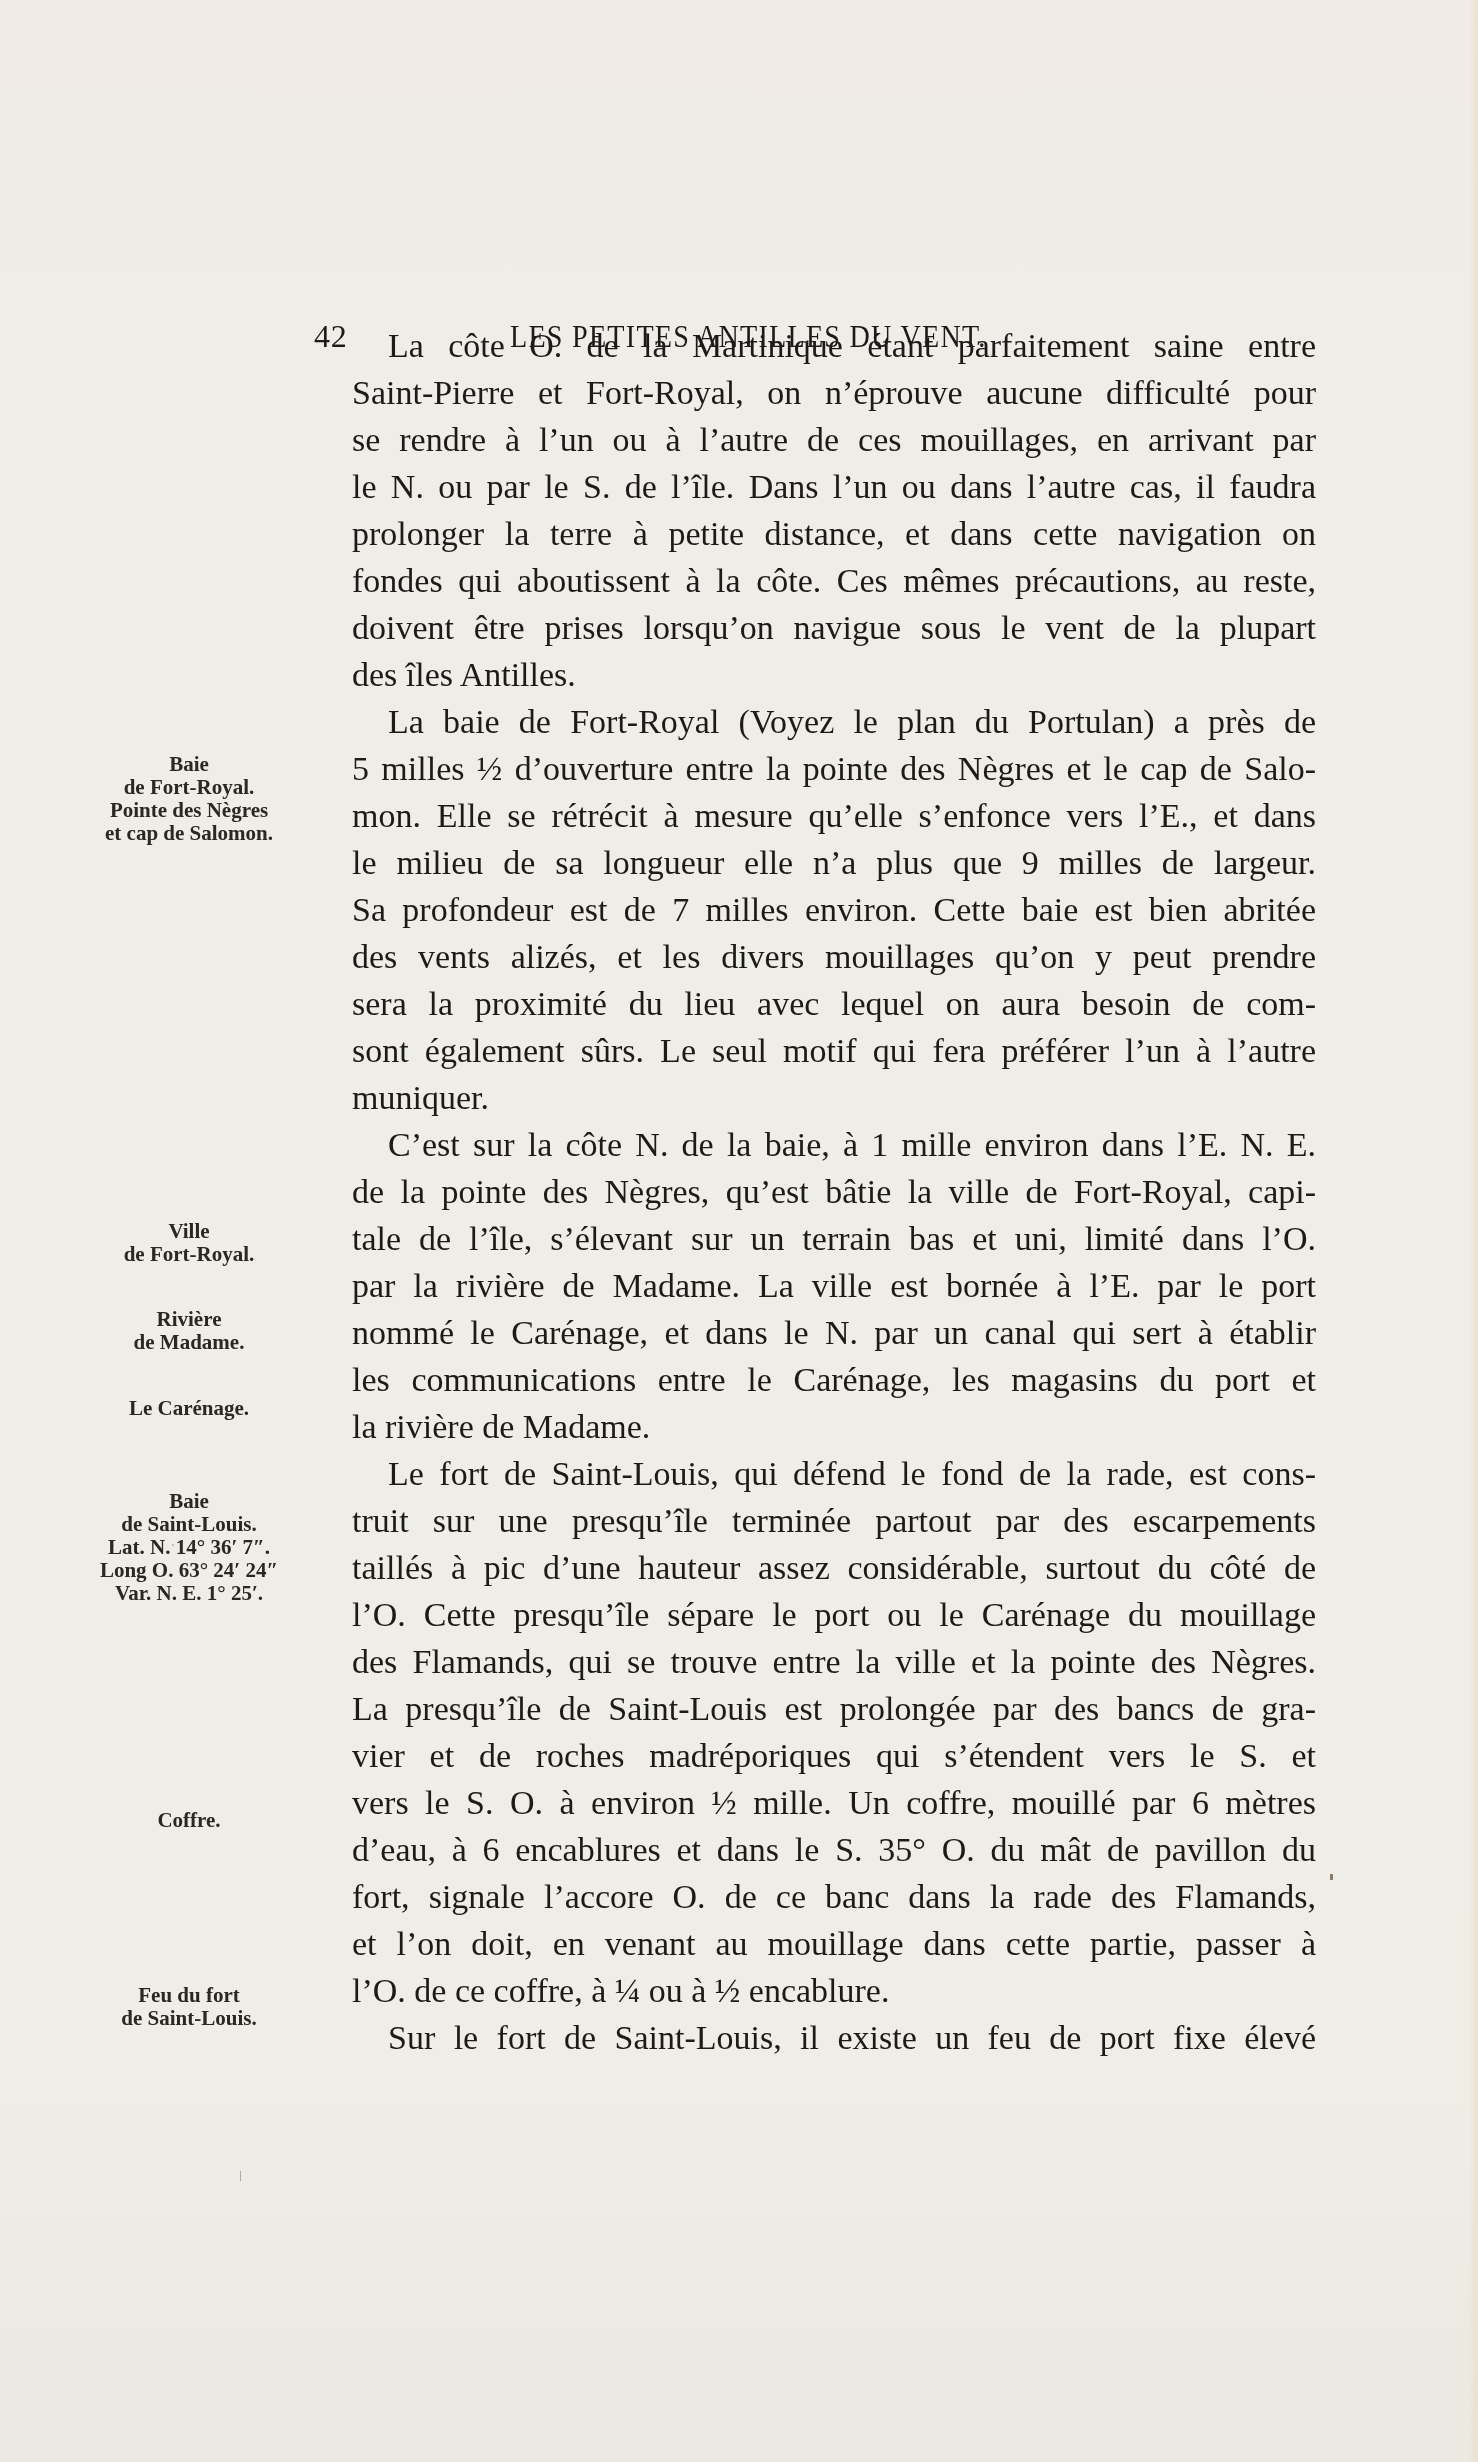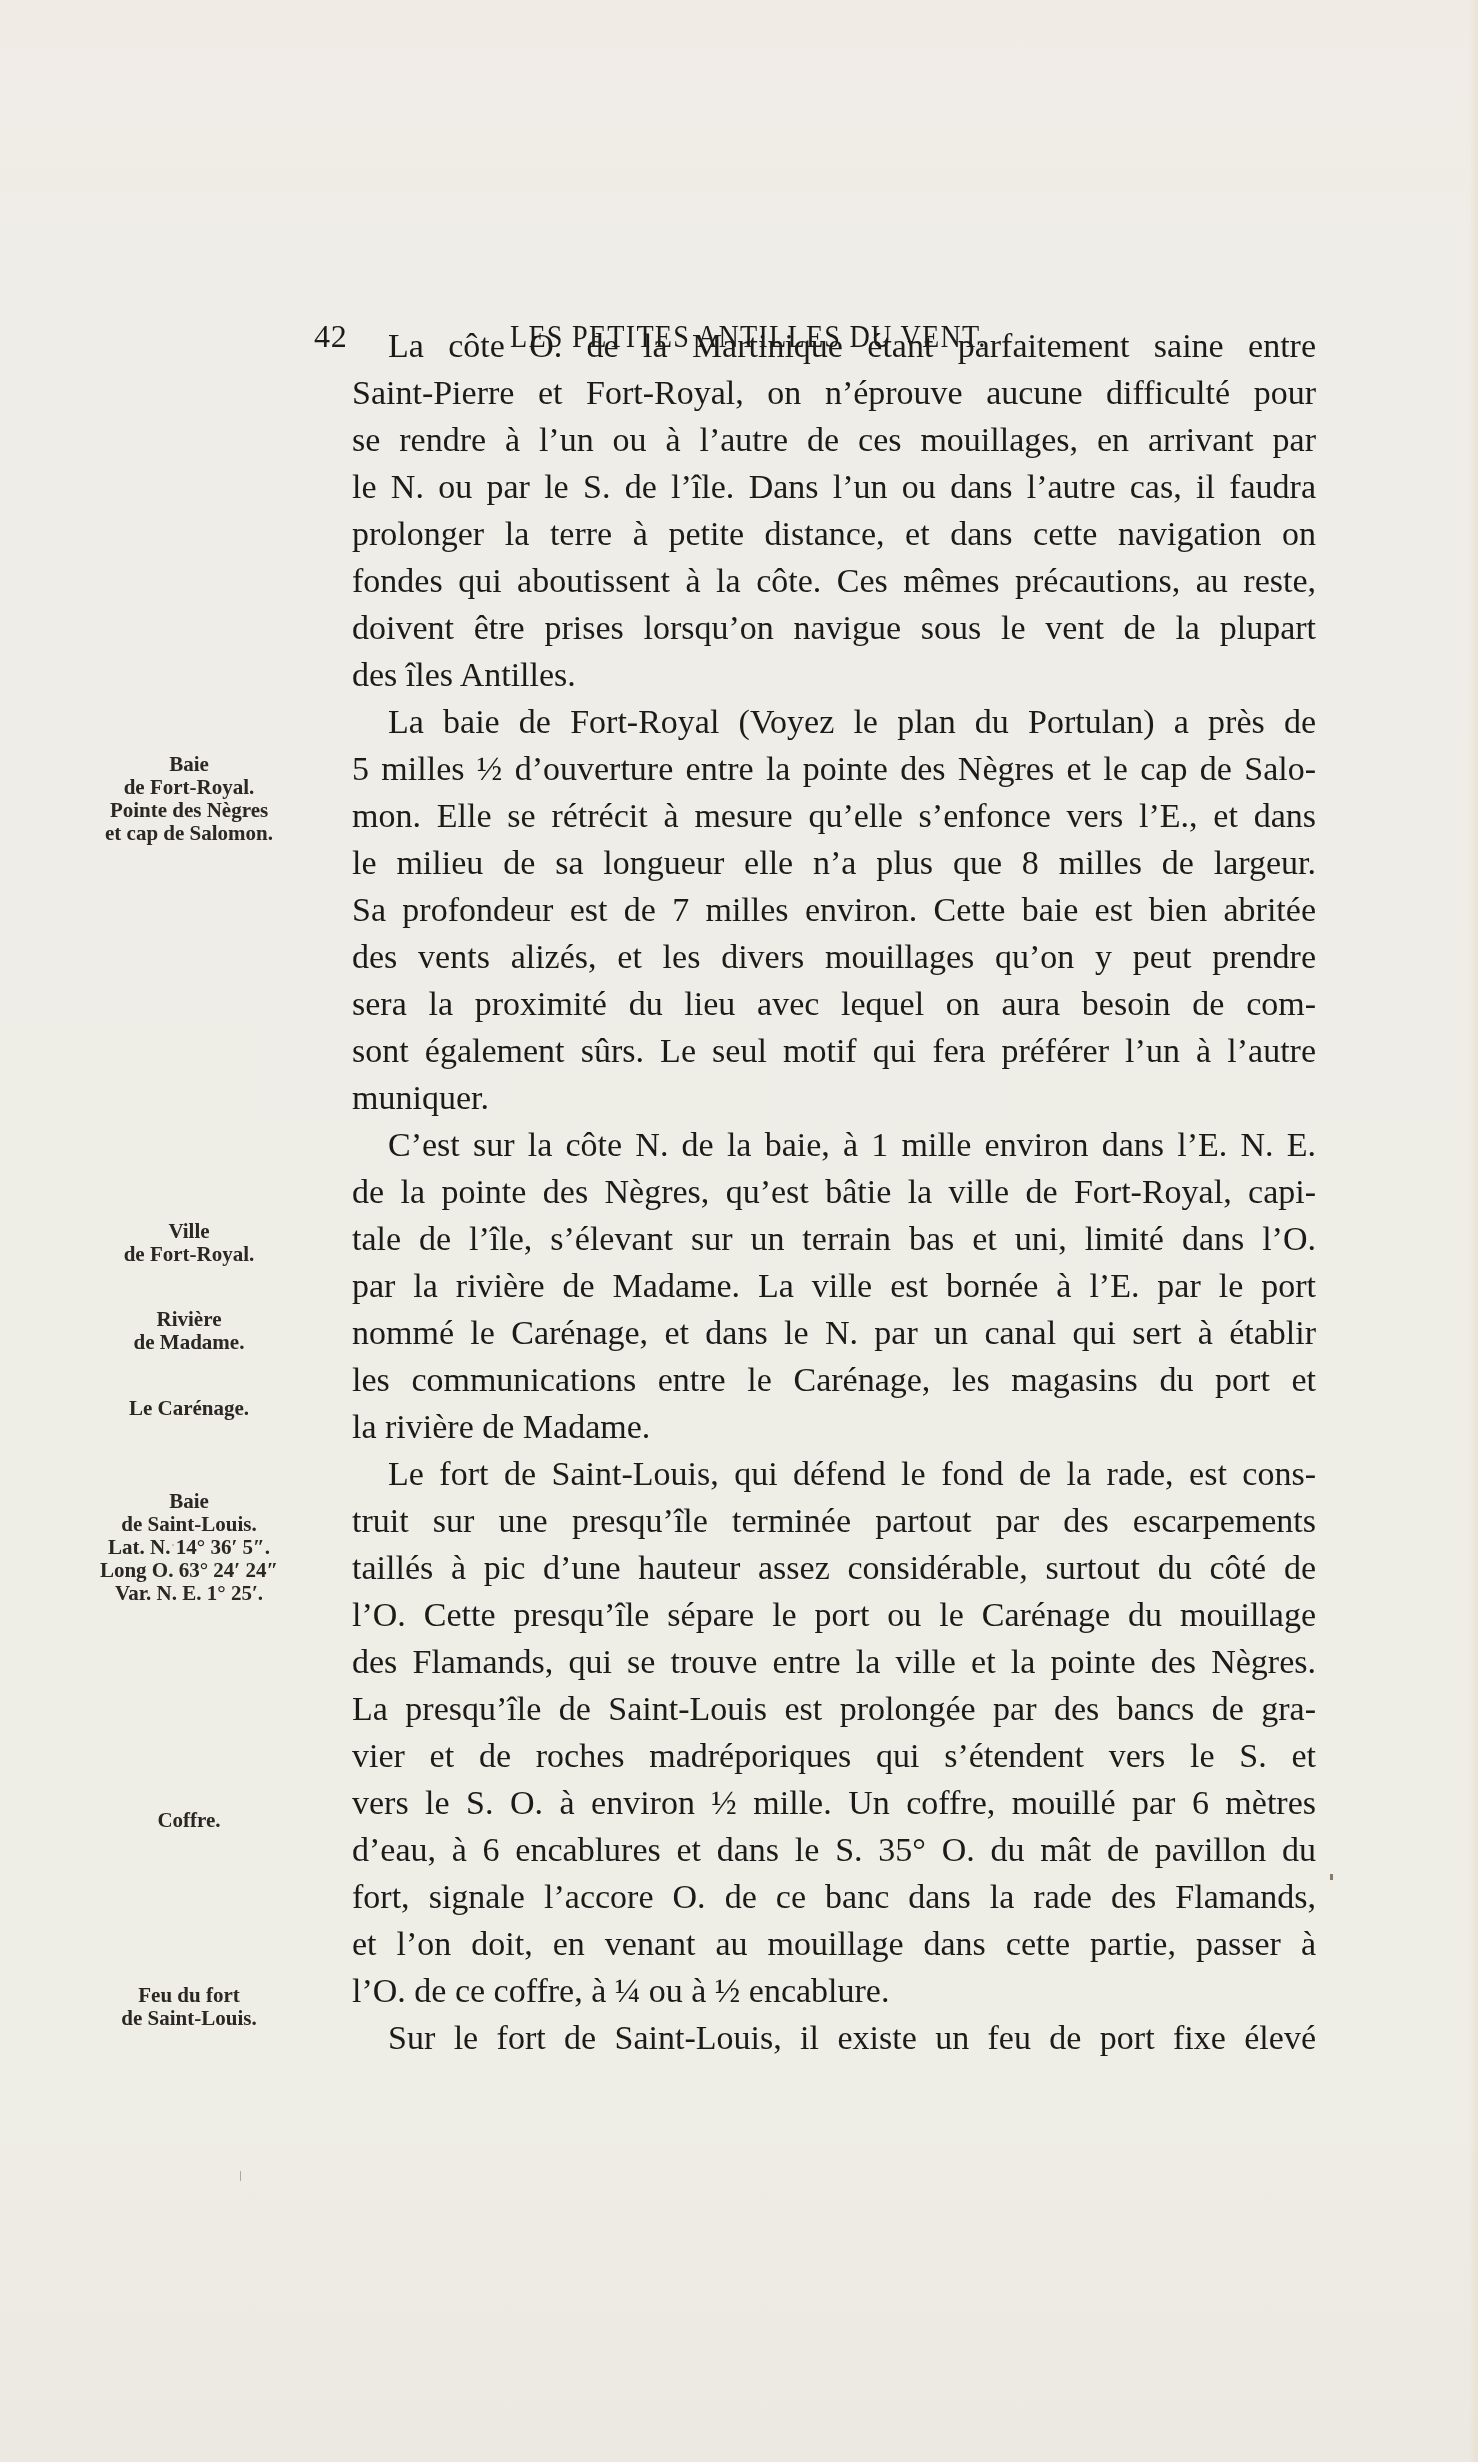--- a/index.html
+++ b/index.html
@@ -125,21 +125,21 @@
   <div class="note" style="top:1308px">
     <div>Rivière</div>
     <div>de Madame.</div>
   </div>
   <div class="note" style="top:1397px">
     <div>Le Carénage.</div>
   </div>
   <div class="note" style="top:1490px">
     <div>Baie</div>
     <div>de Saint-Louis.</div>
-    <div>Lat. N. 14° 36′ 5″.</div>
+    <div>Lat. N. 14° 36′ 7″.</div>
     <div>Long O. 63° 24′ 24″</div>
     <div>Var. N. E. 1° 25′.</div>
   </div>
   <div class="note" style="top:1809px">
     <div>Coffre.</div>
   </div>
   <div class="note" style="top:1984px">
     <div>Feu du fort</div>
     <div>de Saint-Louis.</div>
   </div>
@@ -150,21 +150,21 @@
   <div class="line">Saint-Pierre et Fort-Royal, on n’éprouve aucune difficulté pour</div>
   <div class="line">se rendre à l’un ou à l’autre de ces mouillages, en arrivant par</div>
   <div class="line">le N. ou par le S. de l’île. Dans l’un ou dans l’autre cas, il faudra</div>
   <div class="line">prolonger la terre à petite distance, et dans cette navigation on</div>
   <div class="line">fondes qui aboutissent à la côte. Ces mêmes précautions, au reste,</div>
   <div class="line">doivent être prises lorsqu’on navigue sous le vent de la plupart</div>
   <div class="line last">des îles Antilles.</div>
   <div class="line indent">La baie de Fort-Royal (Voyez le plan du Portulan) a près de</div>
   <div class="line">5 milles ½ d’ouverture entre la pointe des Nègres et le cap de Salo-</div>
   <div class="line">mon. Elle se rétrécit à mesure qu’elle s’enfonce vers l’E., et dans</div>
-  <div class="line">le milieu de sa longueur elle n’a plus que 8 milles de largeur.</div>
+  <div class="line">le milieu de sa longueur elle n’a plus que 9 milles de largeur.</div>
   <div class="line">Sa profondeur est de 7 milles environ. Cette baie est bien abritée</div>
   <div class="line">des vents alizés, et les divers mouillages qu’on y peut prendre</div>
   <div class="line">sera la proximité du lieu avec lequel on aura besoin de com-</div>
   <div class="line">sont également sûrs. Le seul motif qui fera préférer l’un à l’autre</div>
   <div class="line last">muniquer.</div>
   <div class="line indent">C’est sur la côte N. de la baie, à 1 mille environ dans l’E. N. E.</div>
   <div class="line">de la pointe des Nègres, qu’est bâtie la ville de Fort-Royal, capi-</div>
   <div class="line">tale de l’île, s’élevant sur un terrain bas et uni, limité dans l’O.</div>
   <div class="line">par la rivière de Madame. La ville est bornée à l’E. par le port</div>
   <div class="line">nommé le Carénage, et dans le N. par un canal qui sert à établir</div>

